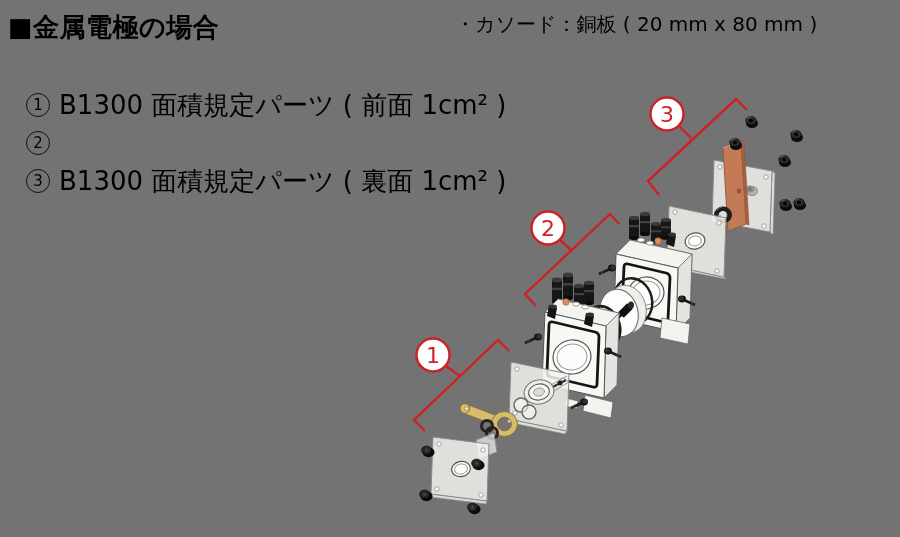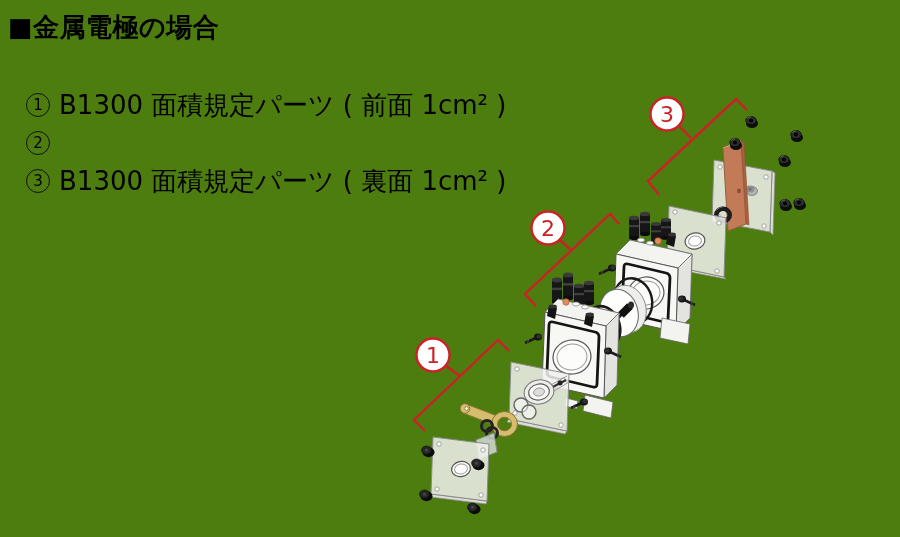--- a/index.html
+++ b/index.html
@@ -1,17 +1,17 @@
 <!DOCTYPE html>
 <html><head>
 <meta charset="utf-8">
 <style>
   html,body { margin:0; padding:0; background:#fff; }
   .page {
-    position:relative; width:900px; height:537px; background:#4d7c0f; overflow:hidden;
+    position:relative; width:900px; height:537px; background:#737373; overflow:hidden;
     font-family:"DejaVu Sans","Liberation Sans",sans-serif; color:#000;text-align:center;
   }
   .title {
     position:absolute; left:8px; top:10px;
     font-size:26px; font-weight:600; letter-spacing:0.5px;
   }
   .electrode-info {
     position:absolute; left:455px; top:11px;
     font-size:20px; font-weight:500; line-height:27px; white-space:nowrap;
   }
@@ -41,20 +41,21 @@
   .slotln  { stroke:#999; stroke-width:1; fill:none; }
 </style>
 </head>
 <body>
 
 <div class="page">
 
   <div class="title">■金属電極の場合</div>
 
   <div class="electrode-info">
+    <div>・カソード：銅板 ( 20 mm x 80 mm )</div>
   </div>
 
   <div class="legend">
     <div class="legend-row">
       <span class="num-circle">1</span>
       <span class="legend-label">B1300 面積規定パーツ ( 前面 1cm² )</span>
     </div>
     <div class="legend-row">
       <span class="num-circle">2</span>
     </div>

